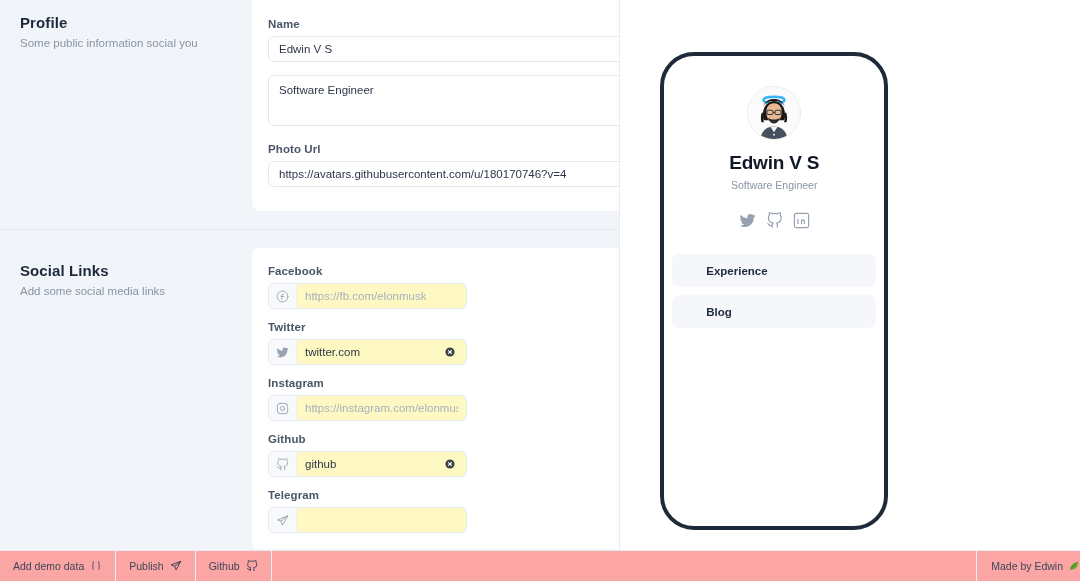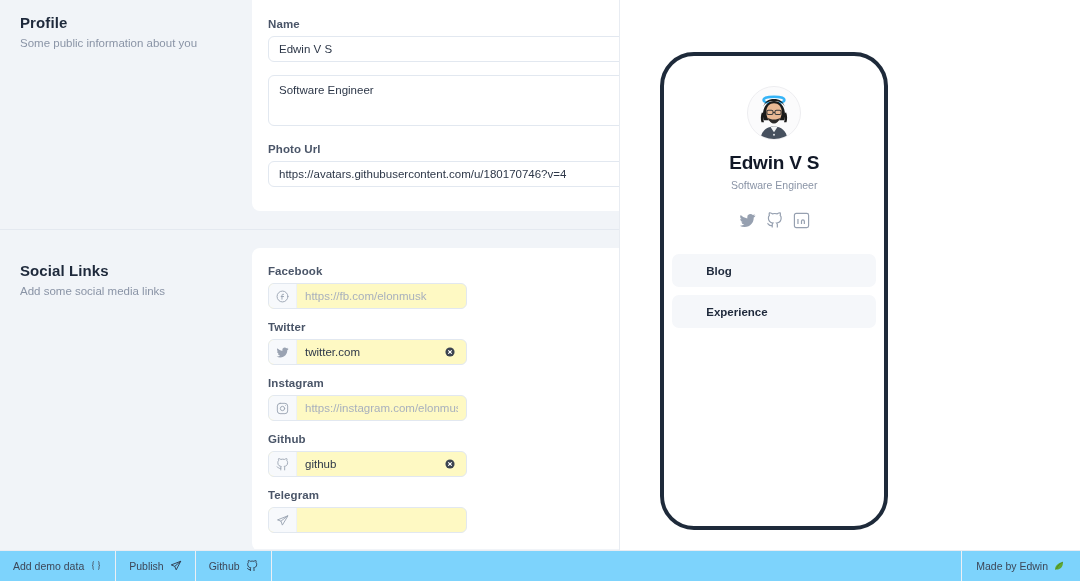--- a/index.html
+++ b/index.html
@@ -88,32 +88,32 @@
     text-decoration: underline wavy #e53e3e; text-decoration-skip-ink: none;
   }
   .clear-btn {
     width: 20px; flex: 0 0 20px; display: flex; align-items: center;
     justify-content: center; margin-right: 6px; cursor: pointer;
   }
 
   
   .bottombar {
     position: absolute; left: 0; bottom: 0; width: 1080px; height: 31px;
-    background: #7dd3fc; border-top: 1px solid #e8ecf2;
+    background: #fca5a5; border-top: 1px solid #e8ecf2;
     display: flex; align-items: stretch; z-index: 5;
   }
   .bb-item {
     display: flex; align-items: center; gap: 6px;
     padding: 0 13px; font-size: 10.5px; color: #3d4758;
     border-right: 1px solid #eceff4; cursor: pointer;
   }
   .bb-spacer { flex: 1; border-right: 1px solid #eceff4; }
   .bb-right {
     display: flex; align-items: center; gap: 5px;
-    padding: 0 15px 0 14px; font-size: 10.5px; color: #3d4758;
+    padding: 0 0 0 14px; font-size: 10.5px; color: #3d4758;
   }
 
   
   .preview {
     width: 359px; height: 581px; background: #ffffff;
     border-left: 1px solid #e8ecf2;
     display: flex; align-items: flex-start; justify-content: center;
     padding-top: 52px;
   }
   .phone {
@@ -146,21 +146,21 @@
 <body>
 
 <div class="app">
 
   <div class="editor">
     <div class="editor-scroll">
 
       <div class="section">
         <div class="sec-left">
           <div class="sec-title">Profile</div>
-          <div class="sec-sub">Some public information about you</div>
+          <div class="sec-sub">Some public information social you</div>
         </div>
         <div class="card profile">
 
           <div class="field">
             <label class="flabel">Name</label>
             <input class="txt" type="text" value="Edwin V S" style="">
           </div>
 
           <div class="field">
             <div class="ta-wrap">
@@ -305,22 +305,22 @@
         </span>
         <span>
           <svg width="17" height="17" viewBox="0 0 24 24" fill="none" stroke="#96a0b0" stroke-width="1.7">
               <rect x="2" y="2" width="20" height="20" rx="2.5"></rect>
               <path d="M7 10v7M7 7v.01M12 17v-4a2 2 0 0 1 4 0v4"></path>
             </svg>
         </span>
       </div>
 
       <div class="p-links" id="preview-links">
+          <div class="p-link">Experience</div>
           <div class="p-link">Blog</div>
-          <div class="p-link">Experience</div>
         </div>
     </div>
   </div>
 
   <div class="bottombar">
     <div class="bb-item">
       <span>Add demo data</span>
       <svg width="12" height="12" viewBox="0 0 24 24" fill="none" stroke="#4a5568" stroke-width="1.8">
         <path d="M8 3a2 2 0 0 0-2 2v4a2 2 0 0 1-2 2 2 2 0 0 1 2 2v4a2 2 0 0 0 2 2M16 3a2 2 0 0 1 2 2v4a2 2 0 0 0 2 2 2 2 0 0 0-2 2v4a2 2 0 0 1-2 2"></path>
       </svg>

